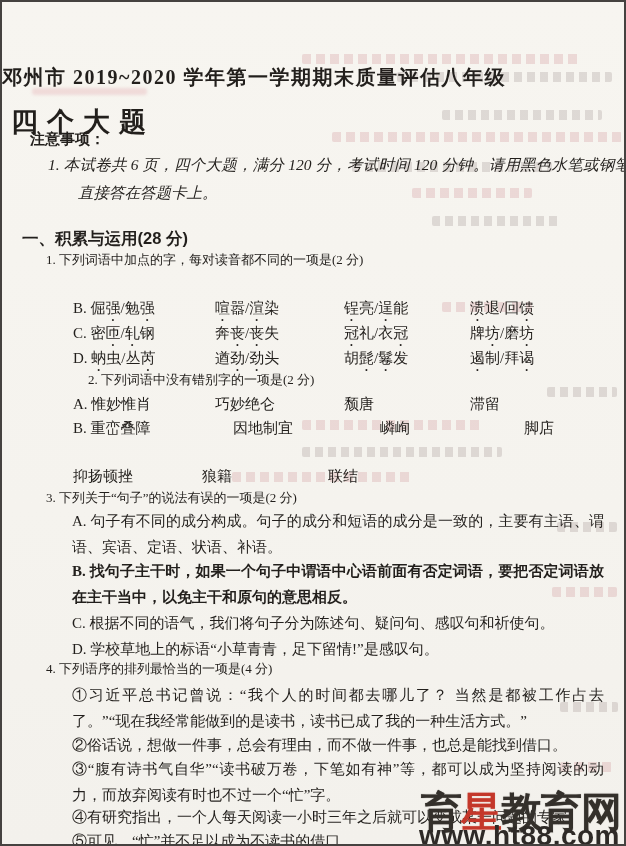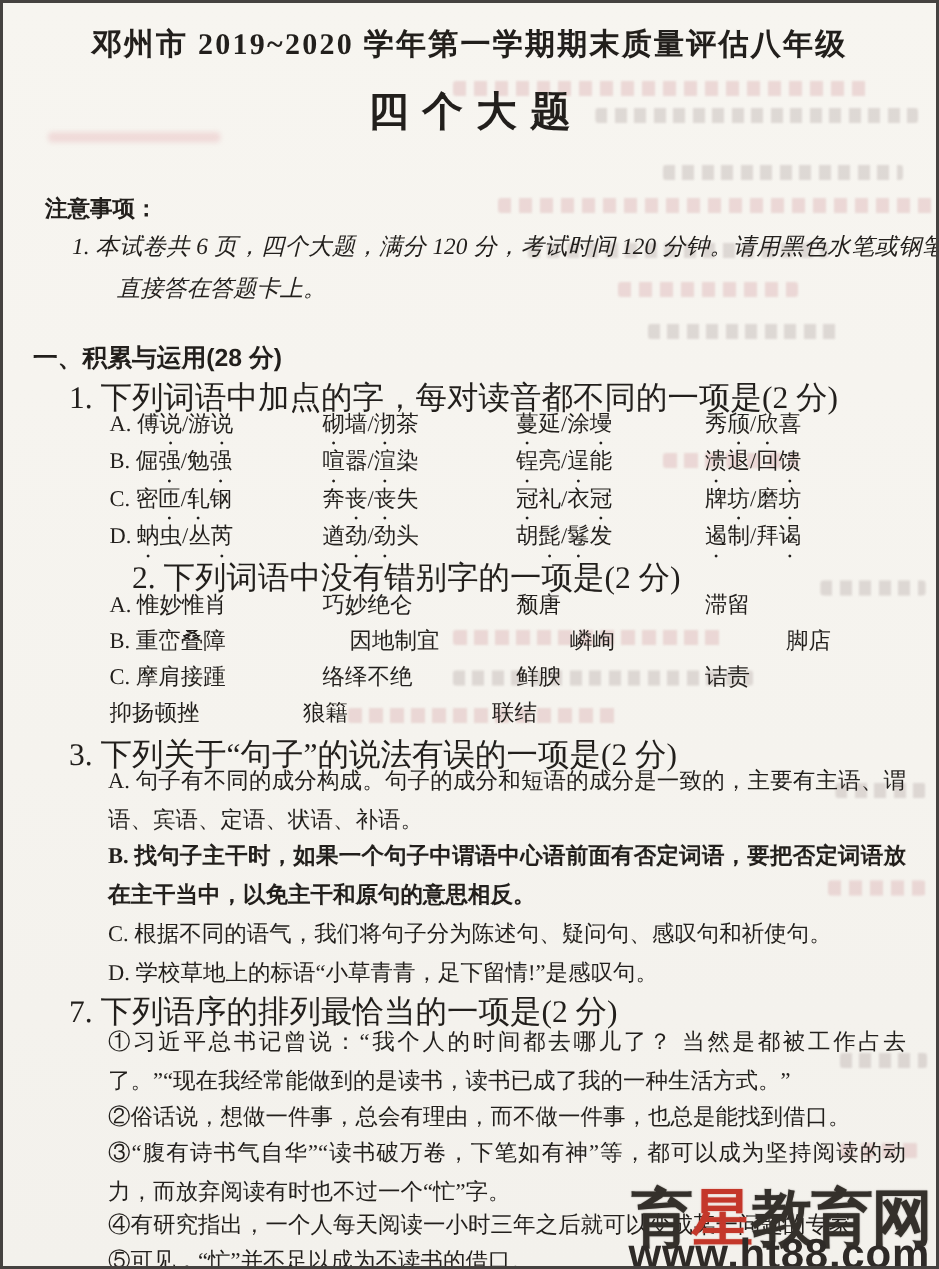--- a/index.html
+++ b/index.html
@@ -9,29 +9,29 @@
     margin:0 auto;
     box-sizing:border-box;
     background:#f6f4ef;
     background-image:linear-gradient(180deg, #f7f5f0 0%, #f5f3ee 60%, #f3f1ec 100%);
     border:2px solid #454240;
     overflow:hidden;
     font-family:"Liberation Serif","DejaVu Serif",serif;
     color:#221f1c;
   }
   .abs{position:absolute;}
-  .center{left:0;width:100%;text-align:center;}
+  .center{left:0;width:100%;text-align:left;margin-top:48px;}
   .school-line{top:14px;font-size:20px;font-weight:600;letter-spacing:1.5px;}
   .paper-title{top:54px;font-size:27px;font-weight:700;letter-spacing:9px;text-indent:9px;}
   .notice-head{top:128px;left:28px;font-size:15px;font-weight:700;font-family:"Liberation Sans","DejaVu Sans",sans-serif;}
   .notice-item{font-style:italic;font-weight:500;font-size:15.5px;line-height:28px;}
   .ni1{top:149px;left:46px;width:552px;padding-left:30px;text-indent:-30px;text-align:justify;}
   .ni2{top:204px;left:46px;}
   .sec-head{top:226px;left:20px;font-size:16.5px;font-weight:700;font-family:"Liberation Sans","DejaVu Sans",sans-serif;}
-  .stem{font-size:21px;left:44px;white-space:nowrap;}
+  .stem{font-size:13px;left:44px;white-space:nowrap;}
   .q1stem{top:249px;} .q2stem{top:369px;margin-left:42px;} .q3stem{top:487px;} .q4stem{top:658px;}
   .optrow{position:absolute;left:71px;display:flex;font-size:15px;line-height:20px;white-space:nowrap;}
   .optrow .p1{width:142px;} .optrow .p2{width:129px;} .optrow .p3{width:126px;}
   .r1a{top:271px;} .r1b{top:296px;} .r1c{top:321px;} .r1d{top:346px;}
   .r2a{top:392px;} .r2b{top:416px;gap:18px;} .r2c{top:440px;} .r2d{top:464px;}
   .para{position:absolute;left:70px;width:532px;font-size:15px;line-height:25.5px;text-align:justify;}
   .q3a{top:507px;} .q3b{top:557px;font-weight:bold;} .q3c{top:609px;width:545px;} .q3d{top:635px;}
   .q4s1{top:681px;} .q4s2{top:731px;} .q4s3{top:755px;} .q4s4{top:803px;width:545px;} .q4s5{top:827px;}
   .dc{
     -webkit-text-emphasis:filled dot #221f1c;
@@ -87,26 +87,20 @@
   <div class="abs center school-line">邓州市 2019~2020 学年第一学期期末质量评估八年级</div>
   <div class="abs center paper-title">四个大题</div>
 
   <div class="abs notice-head">注意事项：</div>
   <div class="abs notice-item ni1">1. 本试卷共 6 页，四个大题，满分 120 分，考试时间 120 分钟。请用黑色水笔或钢笔直接答在答题卡上。</div>
 
   <div class="abs sec-head">一、积累与运用(28 分)</div>
 
   <div class="abs stem q1stem">1. 下列词语中加点的字，每对读音都不同的一项是(2 分)</div>
 
-  <div class="optrow r1a">
-    <span class="p1"><span>A.</span> <span>傅<span class="dc">说</span>/游<span class="dc">说</span></span></span>
-    <span class="p2"><span class="dc">砌</span>墙/<span class="dc">沏</span>茶</span>
-    <span class="p3"><span class="dc">蔓</span>延/涂<span class="dc">墁</span></span>
-    <span>秀<span class="dc">颀</span>/<span class="dc">欣</span>喜</span>
-  </div>
   <div class="optrow r1b">
     <span class="p1"><span>B.</span> <span>倔<span class="dc">强</span>/勉<span class="dc">强</span></span></span>
     <span class="p2"><span class="dc">喧</span>嚣/<span class="dc">渲</span>染</span>
     <span class="p3"><span class="dc">锃</span>亮/<span class="dc">逞</span>能</span>
     <span><span class="dc">溃</span>退/回<span class="dc">馈</span></span>
   </div>
   <div class="optrow r1c">
     <span class="p1"><span>C.</span> <span>密<span class="dc">匝</span>/<span class="dc">轧</span>钢</span></span>
     <span class="p2">奔<span class="dc">丧</span>/<span class="dc">丧</span>失</span>
     <span class="p3"><span class="dc">冠</span>礼/衣<span class="dc">冠</span></span>
@@ -126,39 +120,33 @@
     <span class="p2">巧妙绝仑</span>
     <span class="p3">颓唐</span>
     <span>滞留</span>
   </div>
   <div class="optrow r2b">
     <span class="p1"><span>B.</span> <span>重峦叠障</span></span>
     <span class="p2">因地制宜</span>
     <span class="p3">嶙峋</span>
     <span>脚店</span>
   </div>
-  <div class="optrow r2c">
-    <span class="p1"><span>C.</span> <span>摩肩接踵</span></span>
-    <span class="p2">络绎不绝</span>
-    <span class="p3">鲜腴</span>
-    <span>诘责</span>
-  </div>
   <div class="optrow r2d">
     <span class="p2">抑扬顿挫</span>
     <span class="p3">狼籍</span>
     <span>联结</span>
   </div>
 
   <div class="abs stem q3stem">3. 下列关于“句子”的说法有误的一项是(2 分)</div>
   <div class="para q3a">A. 句子有不同的成分构成。句子的成分和短语的成分是一致的，主要有主语、谓语、宾语、定语、状语、补语。</div>
   <div class="para q3b">B. 找句子主干时，如果一个句子中谓语中心语前面有否定词语，要把否定词语放在主干当中，以免主干和原句的意思相反。</div>
   <div class="para q3c">C. 根据不同的语气，我们将句子分为陈述句、疑问句、感叹句和祈使句。</div>
   <div class="para q3d">D. 学校草地上的标语“小草青青，足下留情!”是感叹句。</div>
 
-  <div class="abs stem q4stem">7. 下列语序的排列最恰当的一项是(2 分)</div>
+  <div class="abs stem q4stem">4. 下列语序的排列最恰当的一项是(4 分)</div>
   <div class="para q4s1">①习近平总书记曾说：“我个人的时间都去哪儿了？ 当然是都被工作占去了。”“现在我经常能做到的是读书，读书已成了我的一种生活方式。”</div>
   <div class="para q4s2">②俗话说，想做一件事，总会有理由，而不做一件事，也总是能找到借口。</div>
   <div class="para q4s4">④有研究指出，一个人每天阅读一小时三年之后就可以变成某一问题的专家。</div>
   <div class="para q4s3">③“腹有诗书气自华”“读书破万卷，下笔如有神”等，都可以成为坚持阅读的动力，而放弃阅读有时也不过一个“忙”字。</div>
   <div class="para q4s5">⑤可见，“忙”并不足以成为不读书的借口。</div>
 
   <div class="abs wm-brand">
     <span>育</span><span class="wm-star">星</span><span>教育网</span>
   </div>
   <div class="abs wm-url">www.ht88.com</div>

